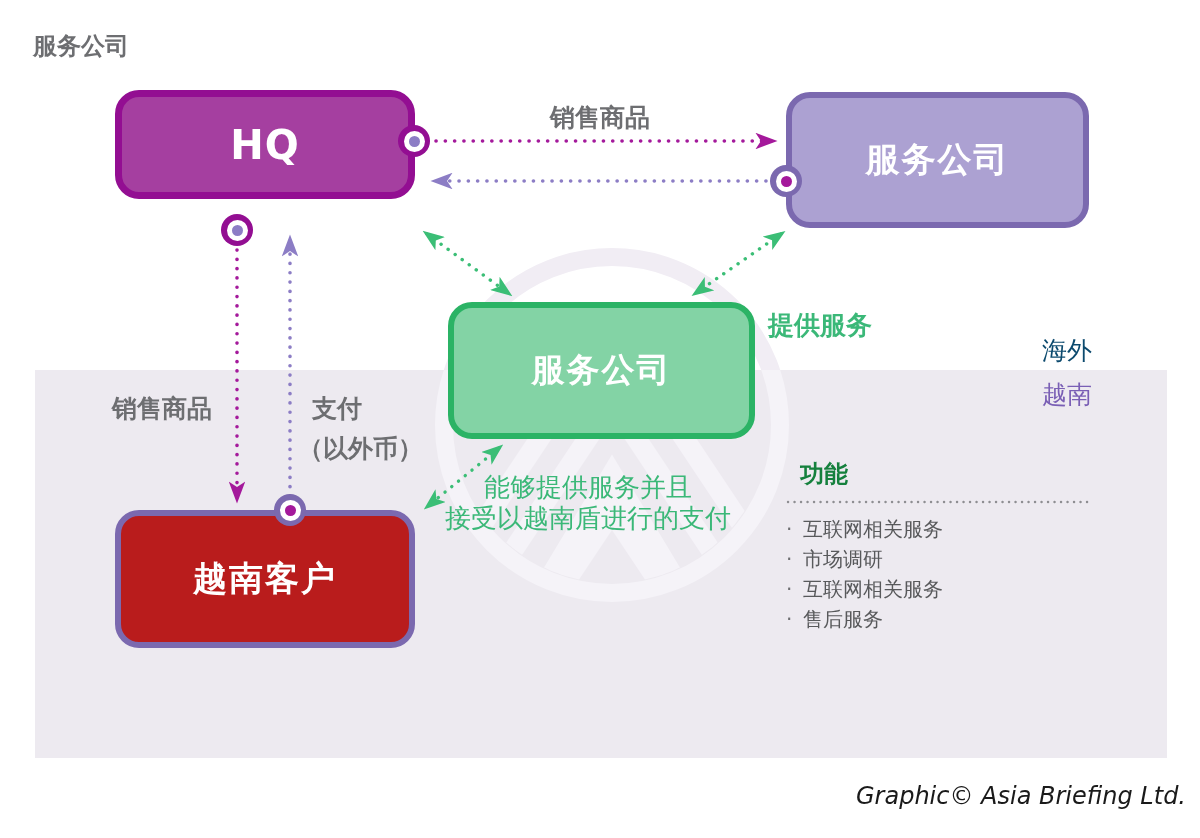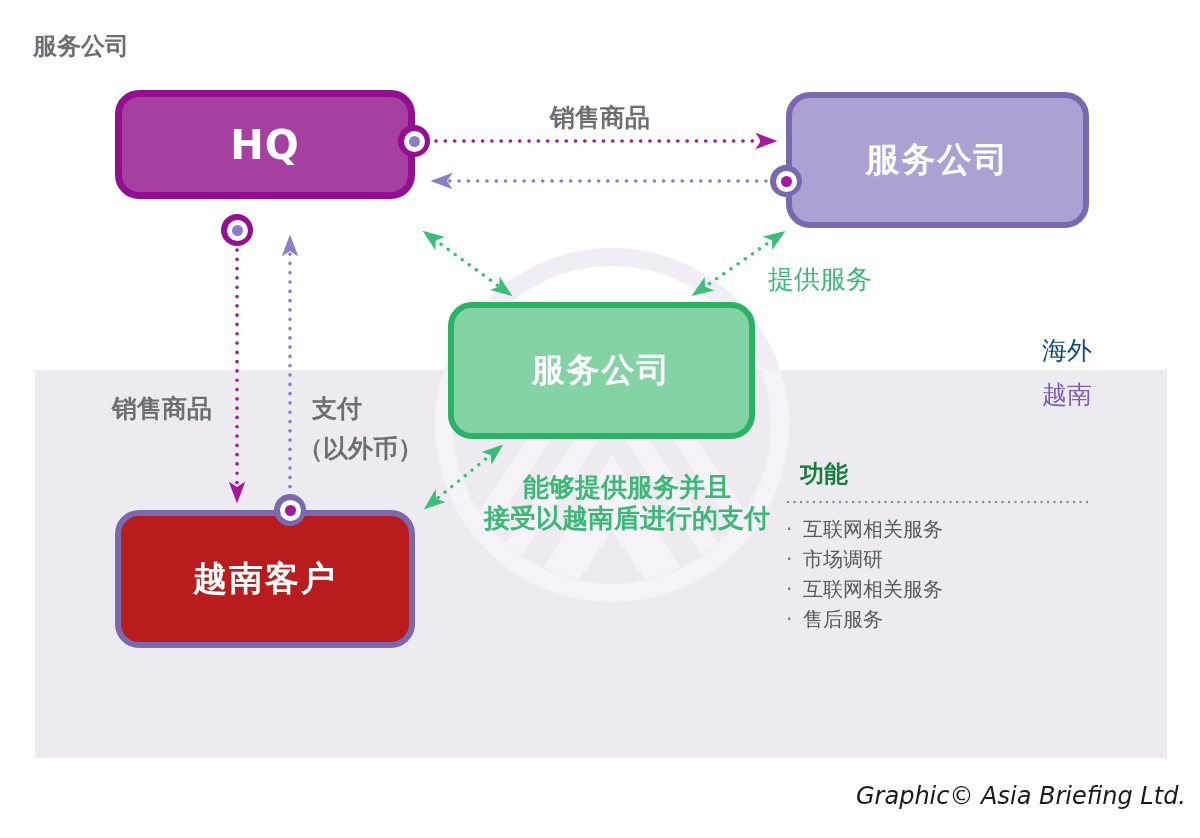--- a/index.html
+++ b/index.html
@@ -33,25 +33,25 @@
   }
   .connector .inner{width:21px;height:21px;border-radius:50%;background:#ffffff;
     display:flex;align-items:center;justify-content:center;}
   .connector .dot{width:11px;height:11px;border-radius:50%;}
   .ring-mag{background:#930E92;}
   .ring-pur{background:#7B69AF;}
   .dot-mag{background:#A4199B;}
   .dot-pur{background:#8C7DC5;}
   .lbl{position:absolute;color:#6D6E71;font-weight:bold;font-size:25px;white-space:nowrap;}
   .lbl-center{text-align:center;}
-  .green-text{color:#3BB878;font-weight:400;}
+  .green-text{color:#3BB878;font-weight:700;margin-top:46px;}
   .page-title{position:absolute;left:33px;top:30px;font-size:24px;font-weight:bold;color:#6D6E71;}
   .note{
-    position:absolute;left:457px;top:472px;width:340px;text-align:center;
-    color:#3BB878;font-size:26px;font-weight:700;line-height:31px;white-space:nowrap;
+    position:absolute;left:418px;top:472px;width:340px;text-align:center;
+    color:#3BB878;font-size:26px;font-weight:400;line-height:31px;white-space:nowrap;
   }
   .region{position:absolute;left:1000px;width:92px;text-align:right;font-size:25px;font-weight:500;white-space:nowrap;}
   .region-overseas{top:334px;color:#0c4a6e;}
   .region-vietnam{top:378px;color:#7A5FB5;}
   .func-header{position:absolute;left:800px;top:458px;font-size:24px;font-weight:bold;color:#15803d;}
   .func-list{position:absolute;left:786px;top:514px;}
   .func-item{display:flex;align-items:center;height:30px;color:#58595B;font-size:20px;font-weight:500;}
   .func-item .bullet{width:17px;color:#6D6E71;font-size:20px;}
   .credit{
     position:absolute;right:34px;top:782px;font-style:italic;font-size:24px;

